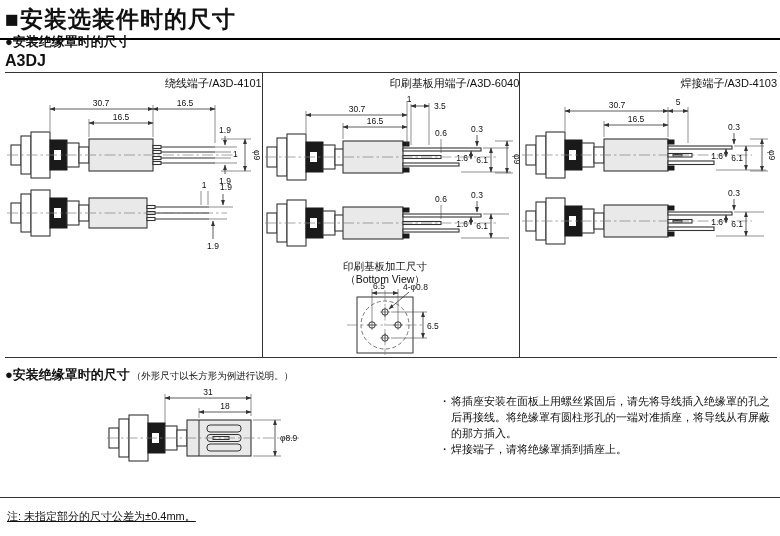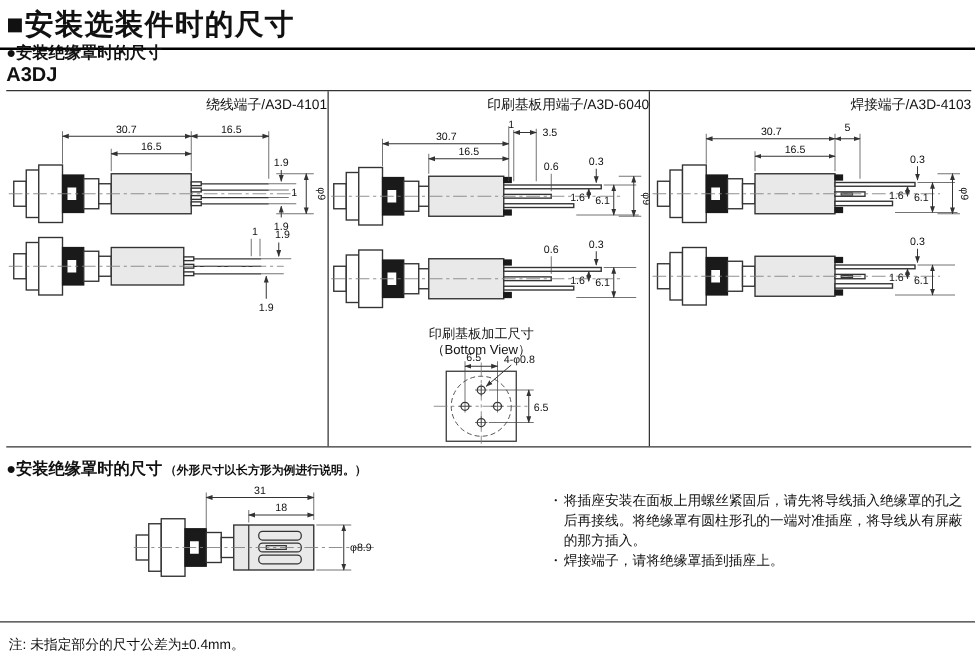--- a/index.html
+++ b/index.html
@@ -2,41 +2,41 @@
 <html><head>
 <meta charset="utf-8">
 <style>
   html,body{margin:0;padding:0;background:#fff;}
   .page{position:relative;width:780px;height:536px;background:#fff;color:#111;
         font-family:"Liberation Sans","DejaVu Sans",sans-serif;overflow:hidden;}
   
   .title-block{position:absolute;top:2px;left:0;width:780px;border-bottom:2px solid #000;padding:2px 0 3px 5px;box-sizing:border-box;}
   .page-title{font-size:23px;font-weight:bold;letter-spacing:1px;}
   .sec-heading{font-size:13px;font-weight:bold;}
-  .sec-heading-note{font-size:9.5px;font-weight:bold;}
+  .sec-heading-note{font-size:9.5px;font-weight:normal;}
   .model{font-size:16px;font-weight:bold;}
   .h1pos{position:absolute;top:33px;left:5px;}
   .m1pos{position:absolute;top:52px;left:5px;}
   
   .dim-table{position:absolute;top:72px;left:5px;width:772px;height:286px;
              border-top:1px solid #333;border-bottom:1px solid #333;display:flex;box-sizing:border-box;}
   .dim-col{flex:1;min-width:0;}
   .dim-col + .dim-col{border-left:1px solid #333;}
   .col-header{text-align:right;font-size:11px;padding-top:3px;height:17px;}
   
   .sec2{position:absolute;top:366px;left:5px;width:772px;}
   .sec2-head{display:flex;align-items:baseline;gap:2px;text-align:center;}
   .sec2-content{display:flex;margin-top:2px;}
   .cover-draw{margin-left:100px;}
   .notes{margin-left:auto;width:338px;font-size:11px;line-height:1.45;margin-top:8px;}
   .note-item{display:flex;}
   .note-bullet{flex:0 0 12px;}
   .note-text{flex:1;}
   
-  .footer{position:absolute;top:497px;left:0;width:780px;border-top:1px solid #333;padding:8px 0 0 7px;box-sizing:border-box;}
+  .footer{position:absolute;top:497px;left:0;width:780px;border-top:1px solid #333;padding:8px 0 0 7px;box-sizing:border-box;text-decoration:underline;}
   .footer-note{font-size:11px;}
   
   .w{fill:#fff;stroke:#333;stroke-width:1.1;}
   .b{fill:#e9e9e9;stroke:#333;stroke-width:1.1;}
   .k{fill:#1a1a1a;stroke:#1a1a1a;}
   .nf{fill:none;stroke:#333;stroke-width:1;}
   .lead{stroke:#333;stroke-width:1;}
   .cl{stroke:#808080;stroke-width:0.7;stroke-dasharray:11 3 2.5 3;fill:none;}
   .dash{fill:none;stroke:#555;stroke-width:0.8;stroke-dasharray:4 2.5;}
   .e{stroke:#444;stroke-width:0.6;}

